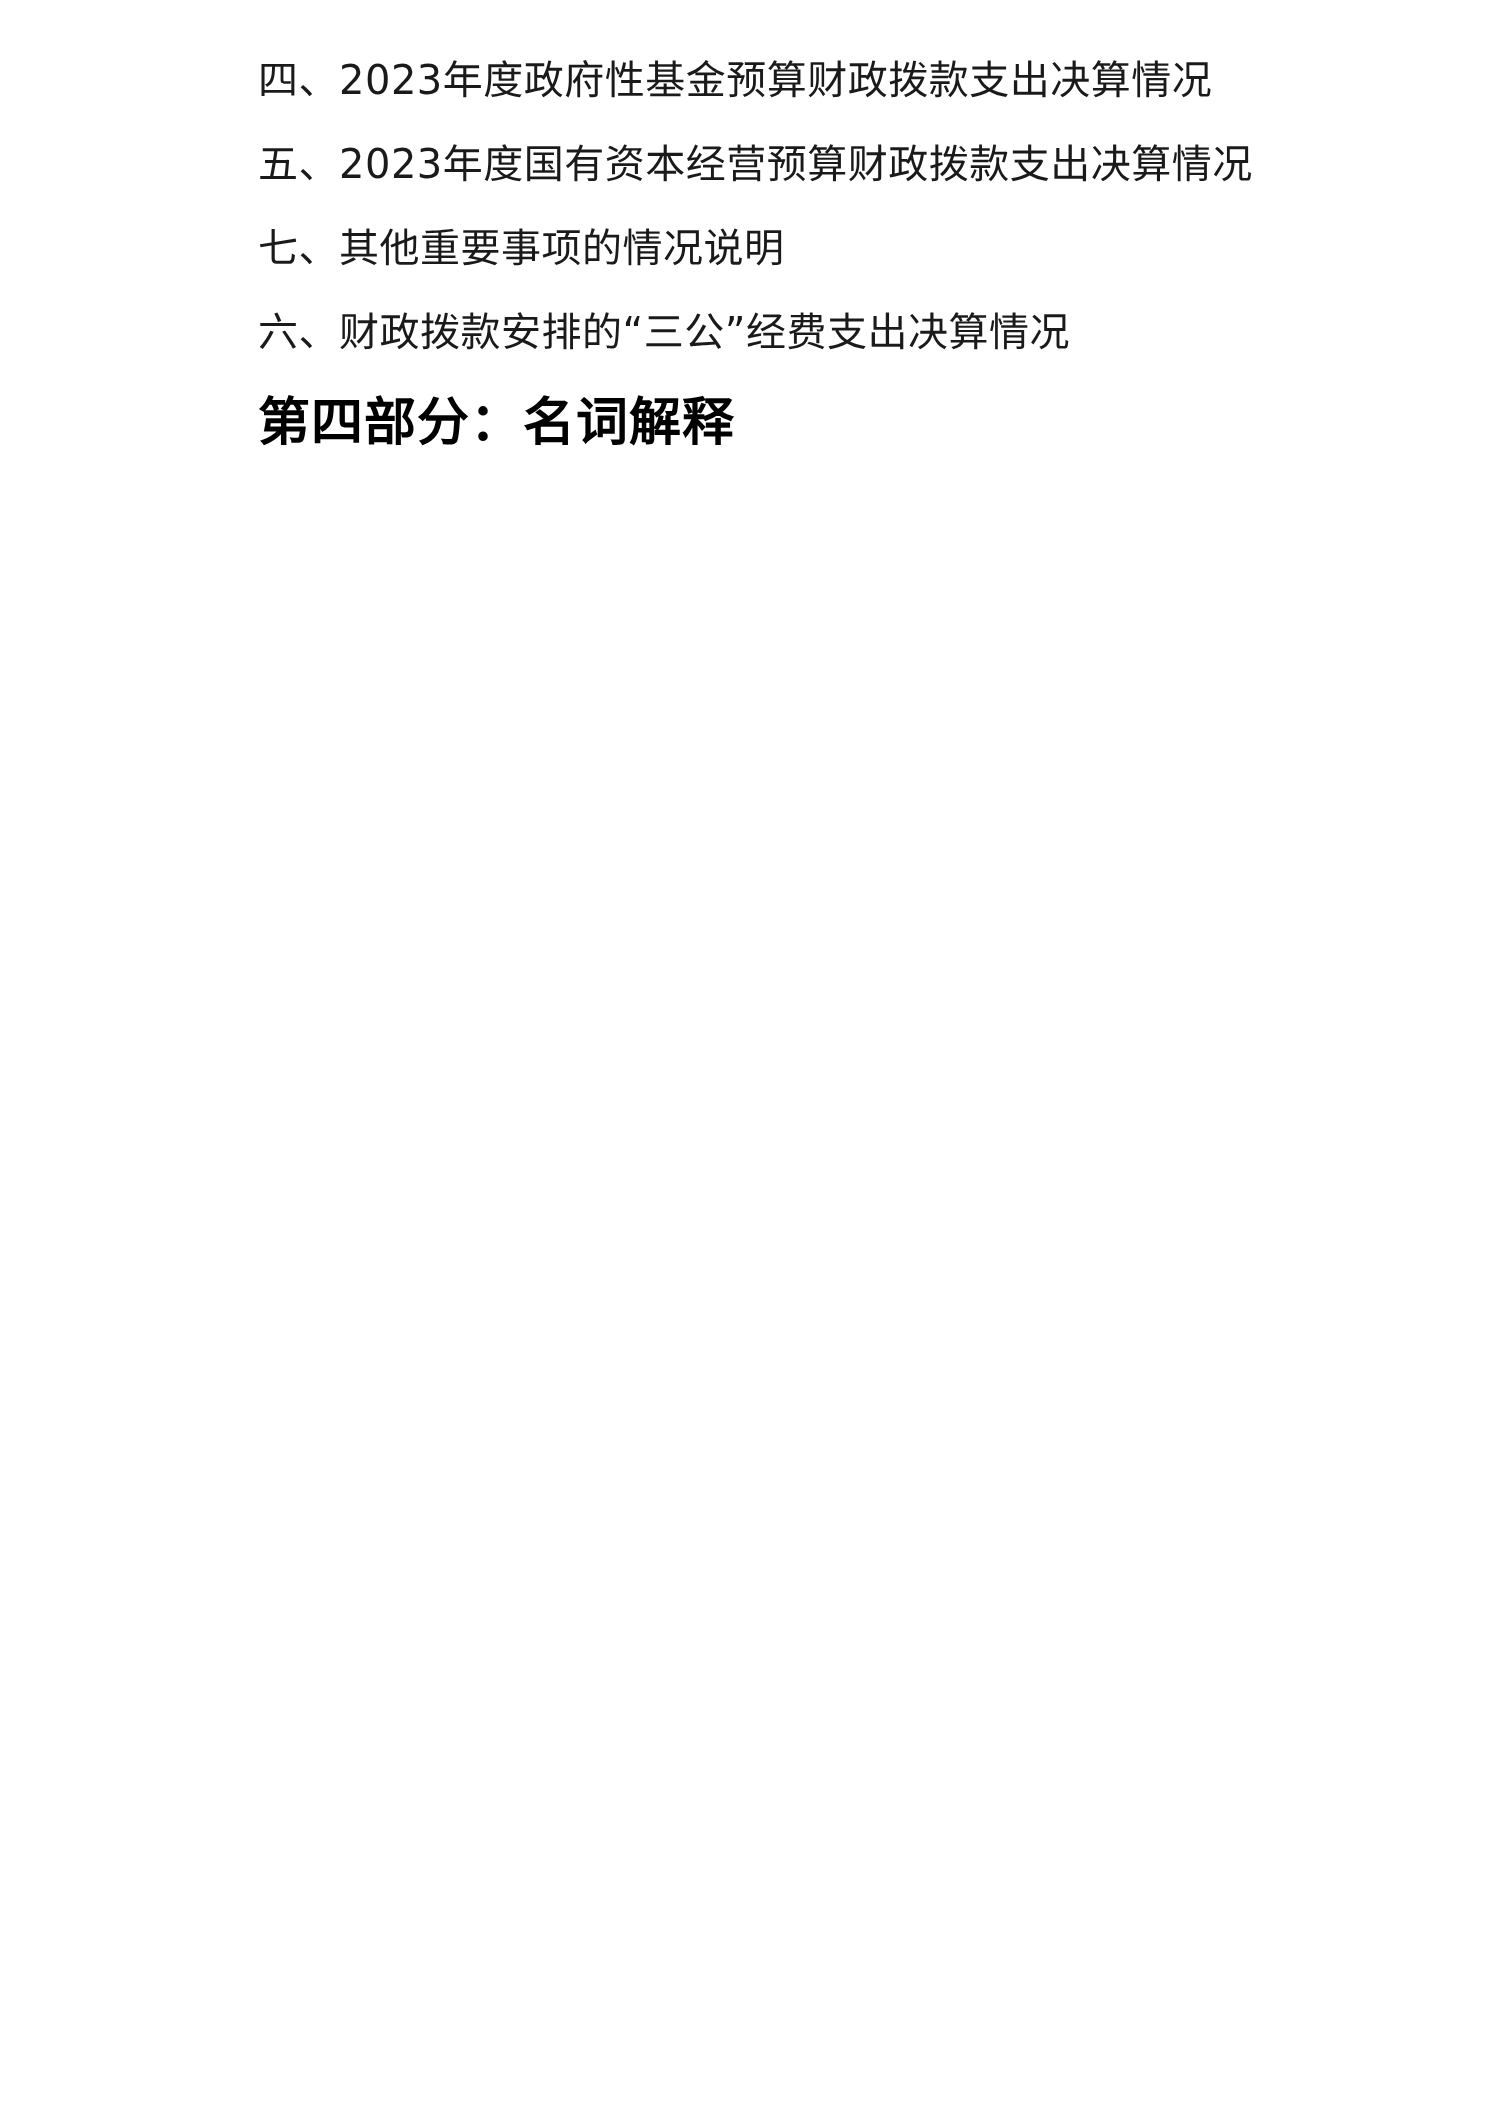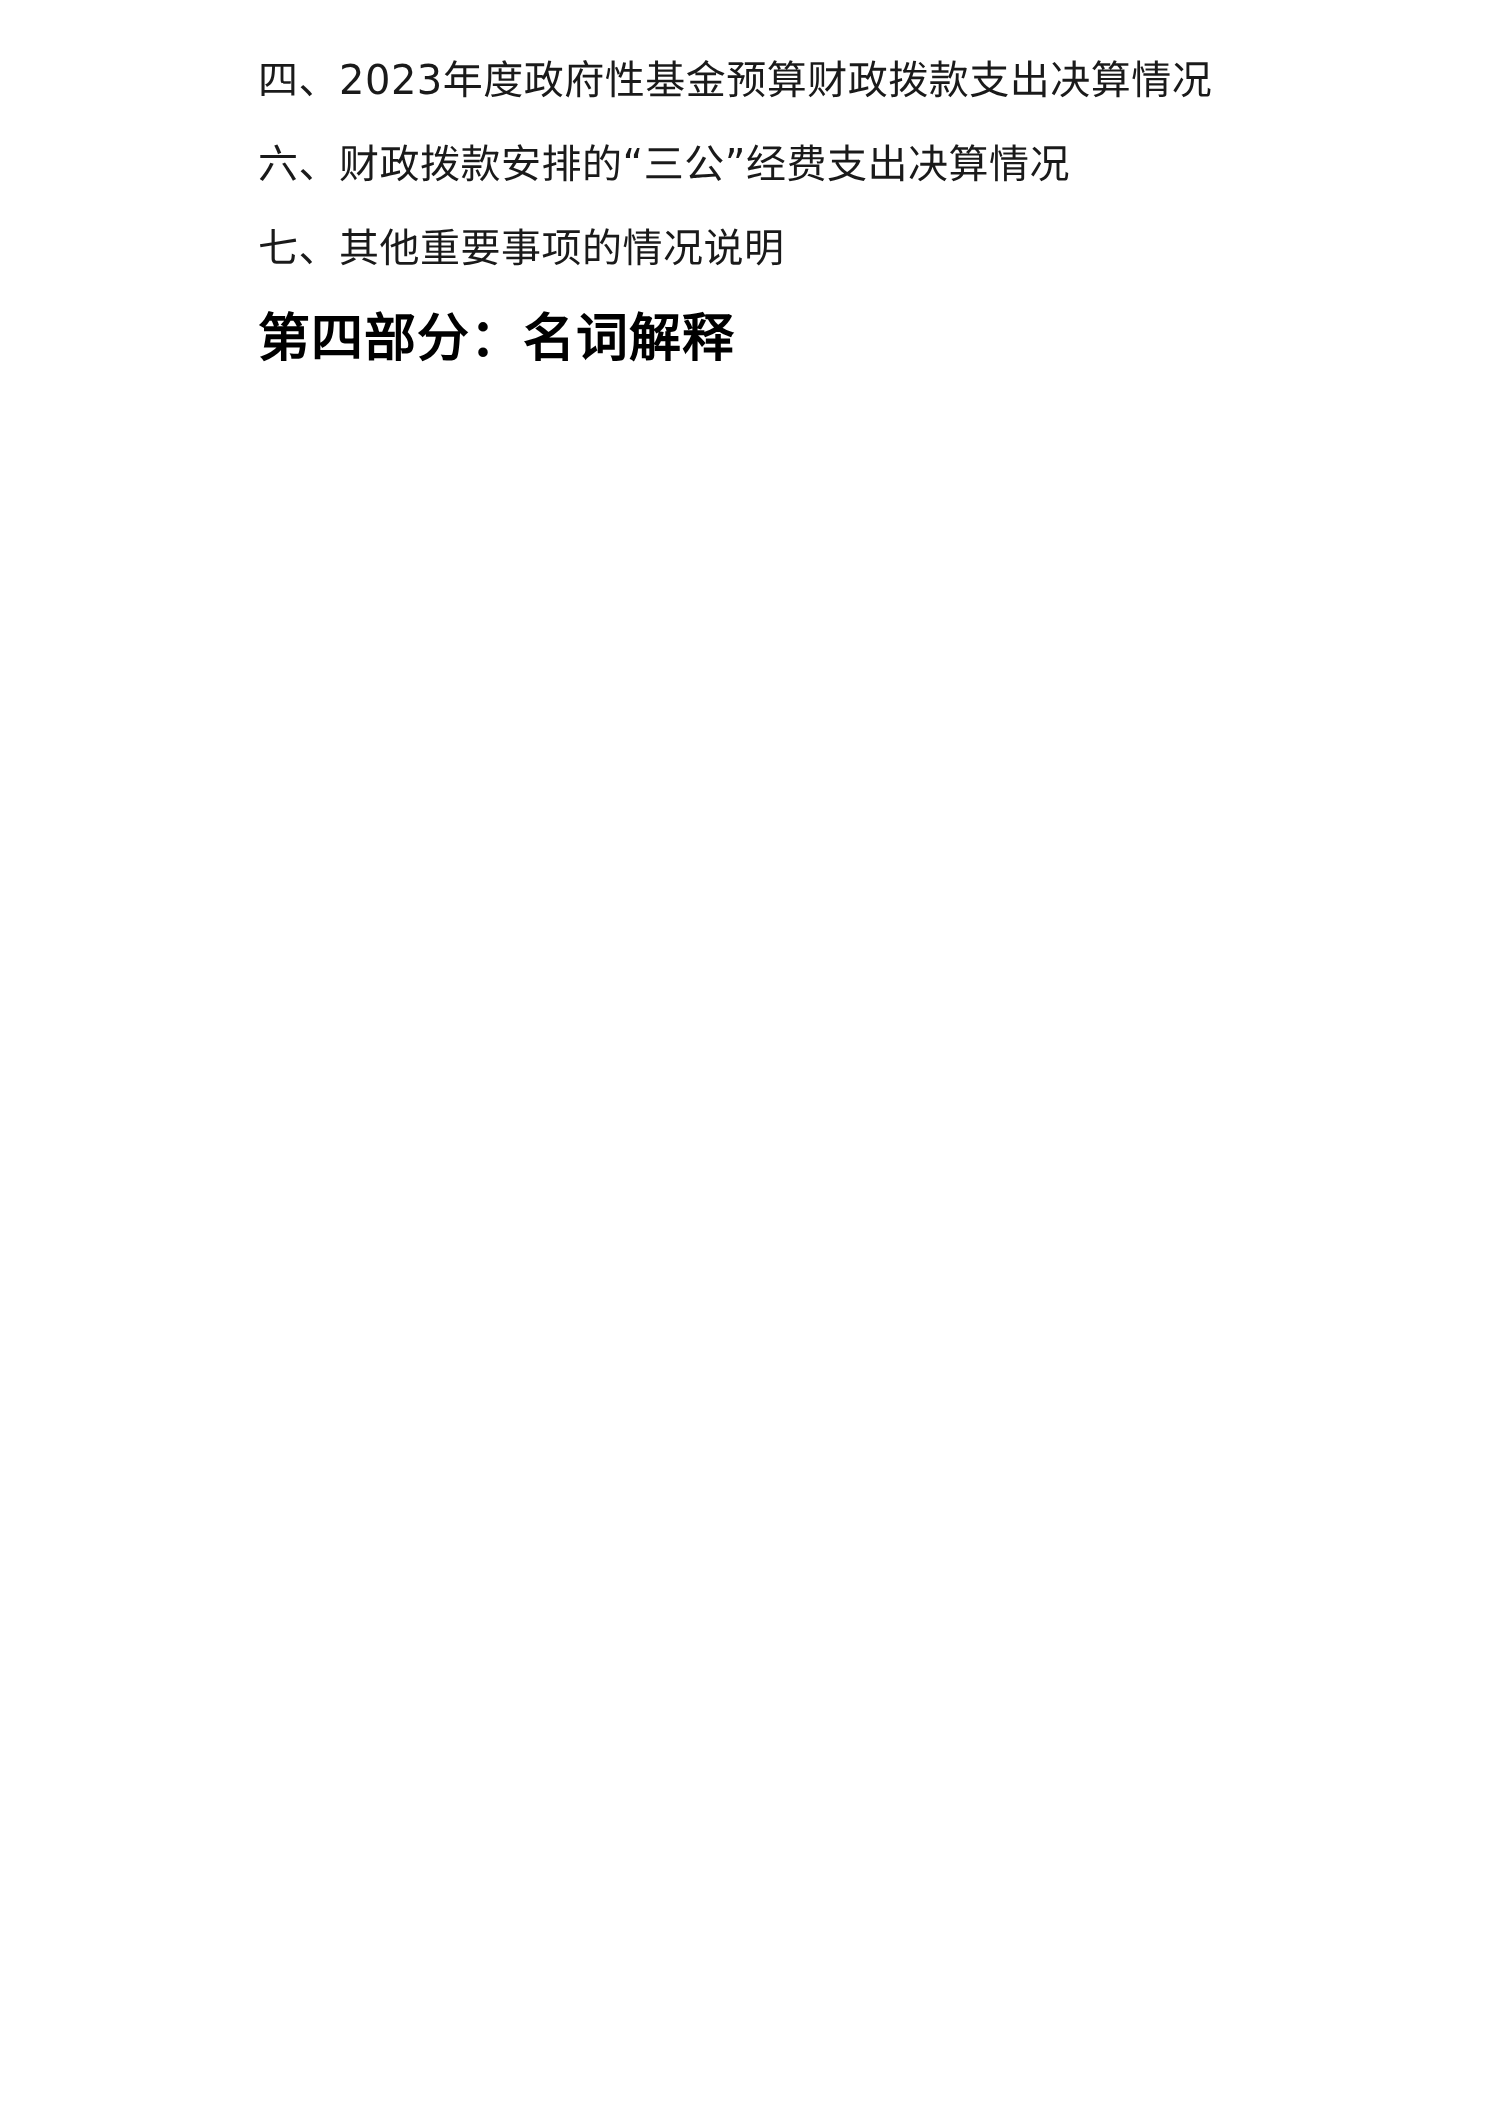--- a/index.html
+++ b/index.html
@@ -54,22 +54,23 @@
   }
 </style>
 </head>
 <body>
 
 <div class="page">
   <div class="content">
 
     <p class="toc-item">四、2023年度政府性基金预算财政拨款支出决算情况</p>
 
+    <p class="toc-item">五、2023年度国有资本经营预算财政拨款支出决算情况</p>
+
+    <p class="toc-item">七、其他重要事项的情况说明</p>
 
     <p class="toc-item">六、财政拨款安排的“三公”经费支出决算情况</p>
-
-    <p class="toc-item">七、其他重要事项的情况说明</p>
 
 
     <h2 class="section-heading">第四部分：名词解释</h2>
 
   </div>
 </div>
 
 </body></html>

